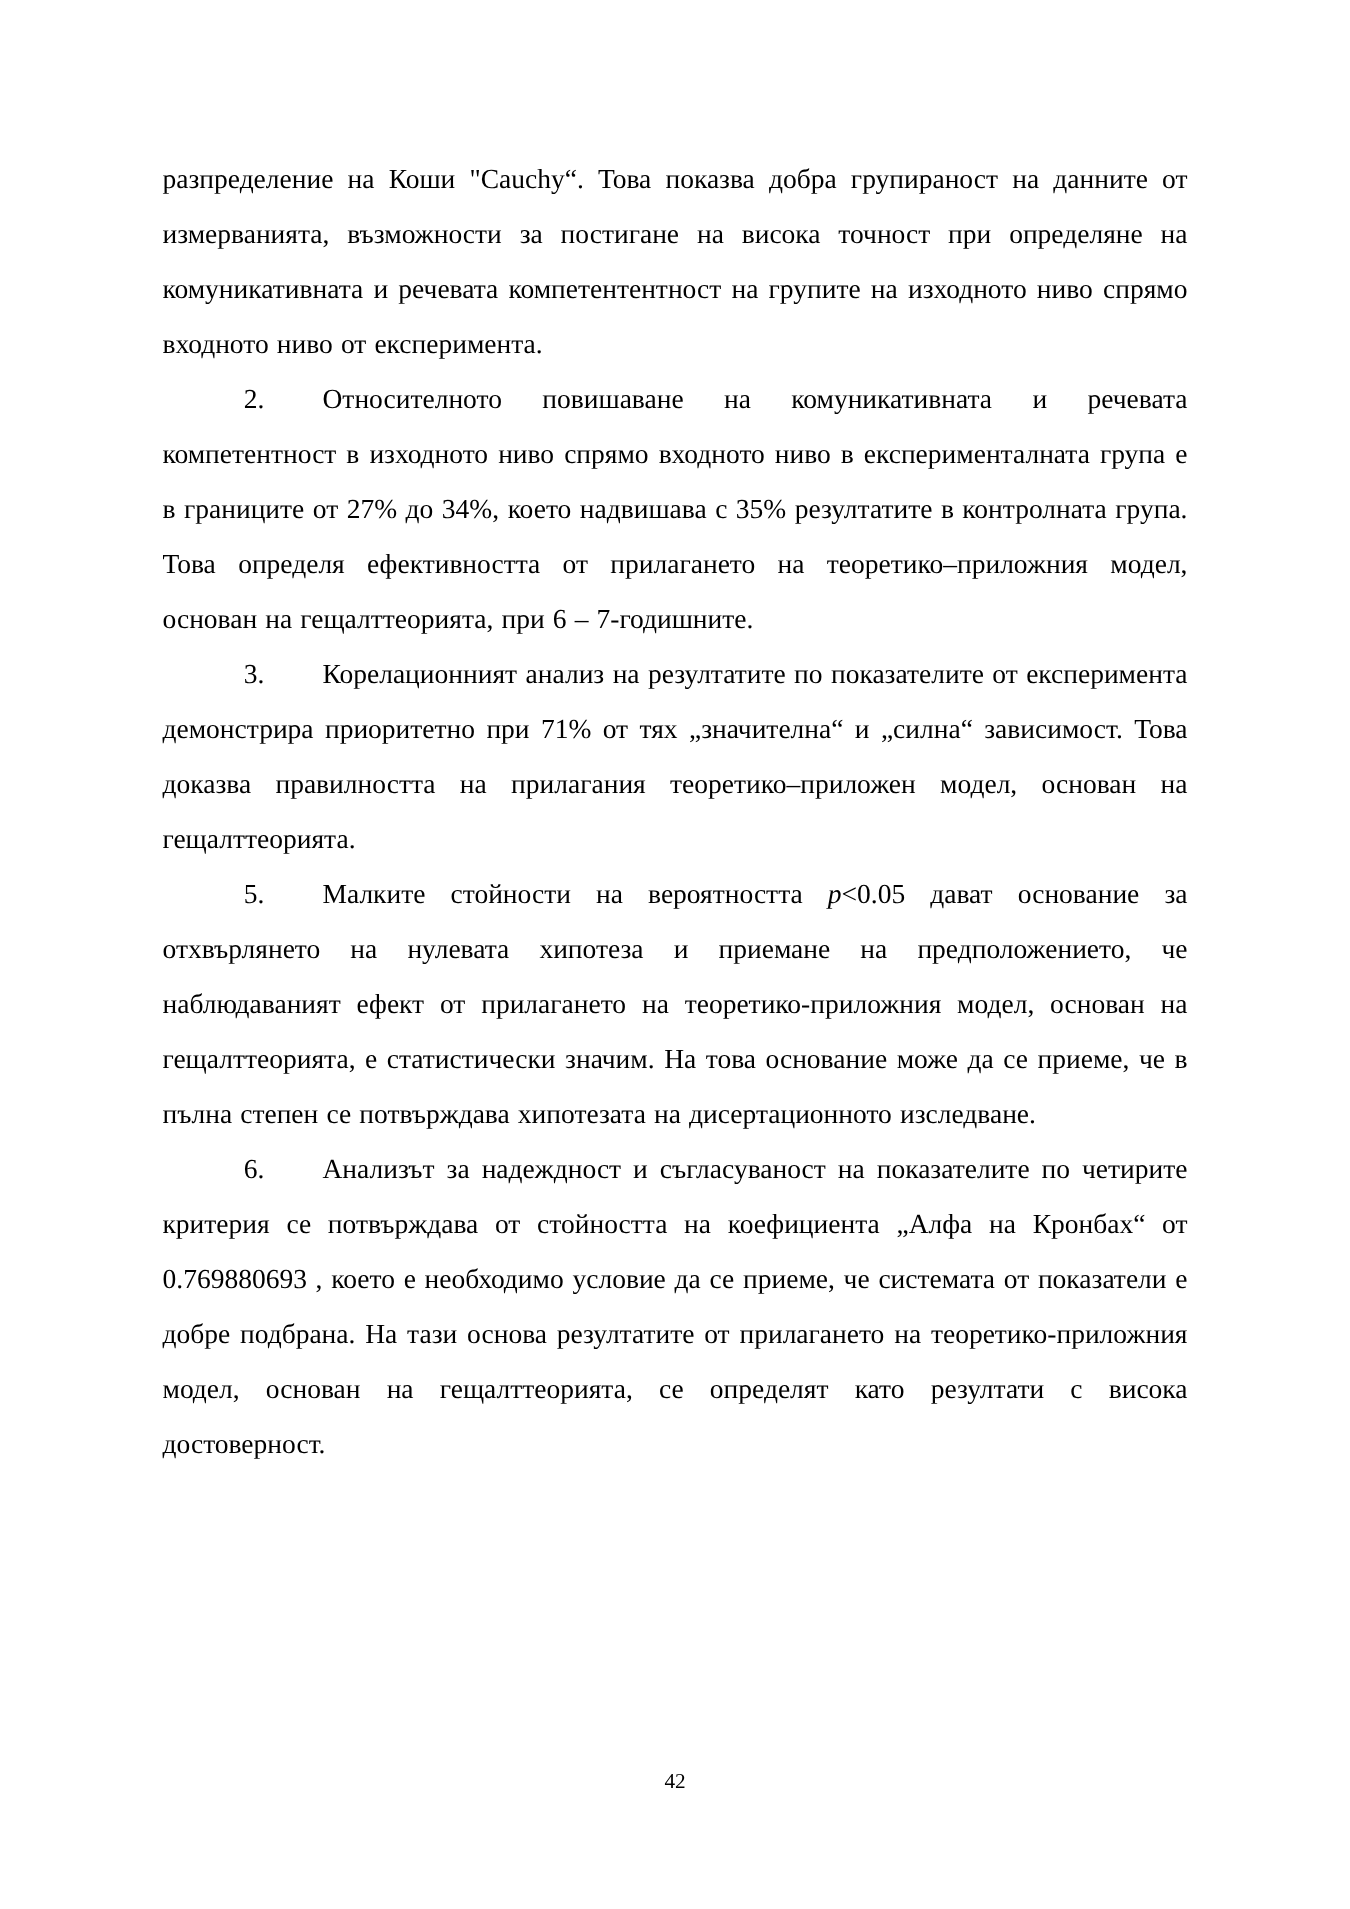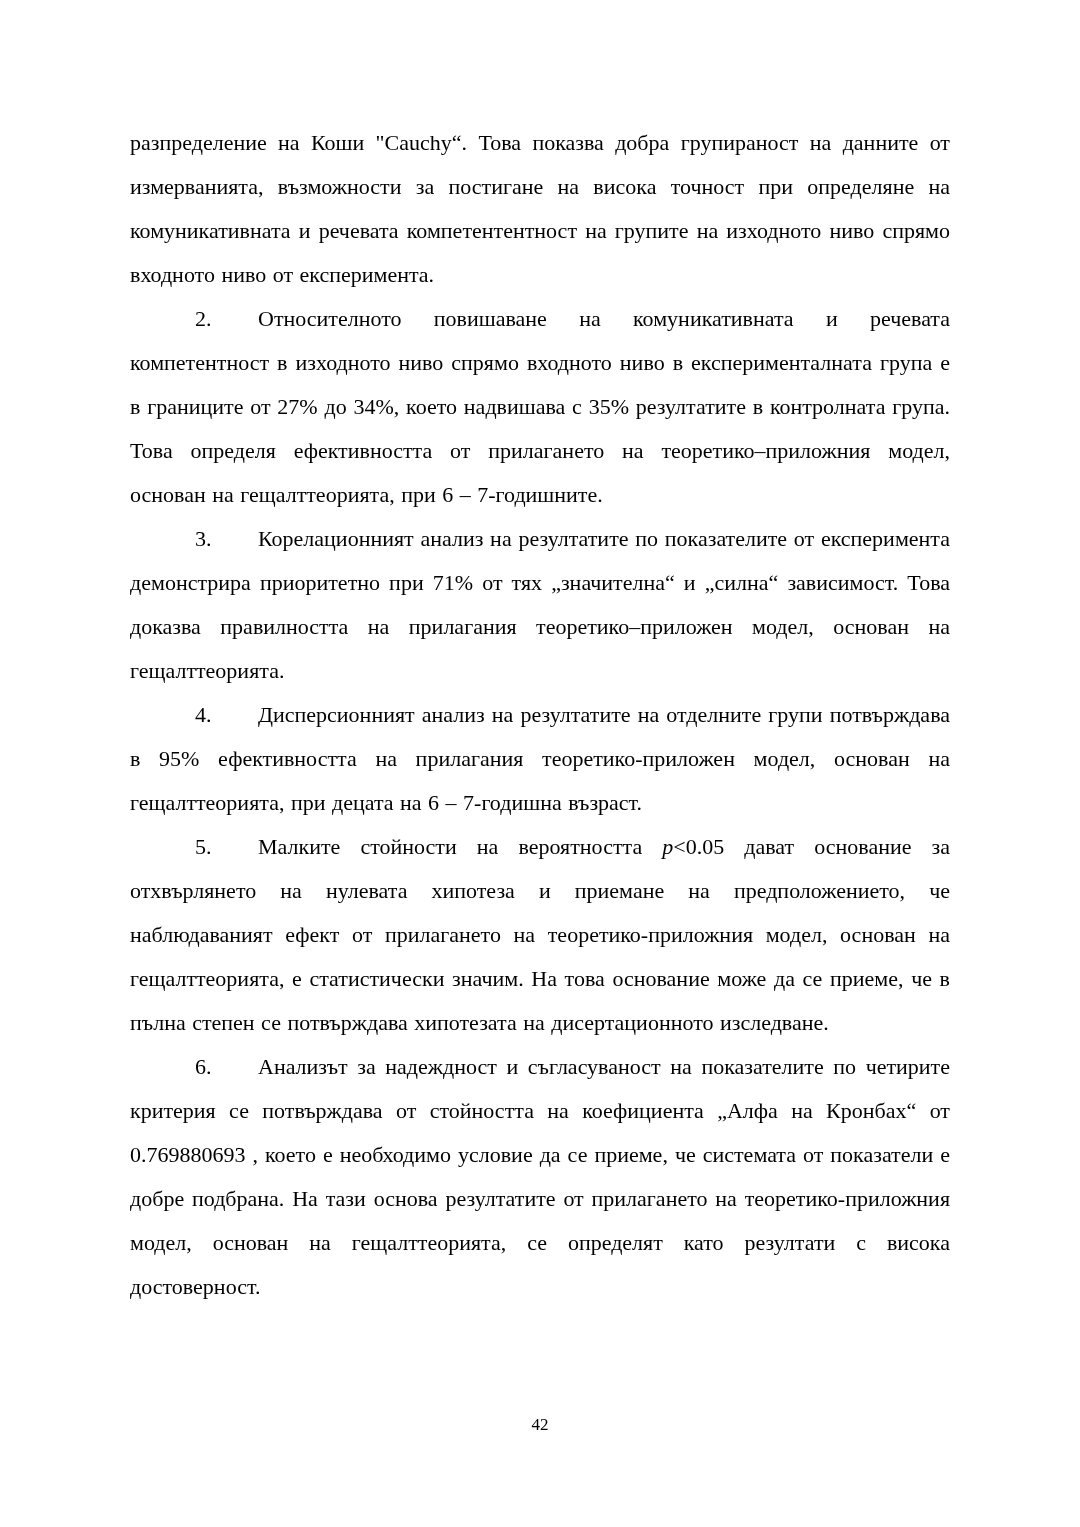--- a/index.html
+++ b/index.html
@@ -52,19 +52,18 @@
 </style>
 </head>
 <body>
 
 <div class="page">
   <div class="content">
     <div>
         <p class="para"><span>разпределение на Коши "Cauchy“. Това показва добра групираност на данните от измерванията, възможности за постигане на висока точност при определяне на комуникативната и речевата компетентентност на групите на изходното ниво спрямо входното ниво от експеримента.</span></p>
         <p class="para numbered"><span class="par-num">2.</span><span>Относителното повишаване на комуникативната и речевата компетентност в изходното ниво спрямо входното ниво в експерименталната група е в границите от 27% до 34%, което надвишава с 35% резултатите в контролната група. Това определя ефективността от прилагането на теоретико–приложния модел, основан на гещалттеорията, при 6 – 7-годишните.</span></p>
         <p class="para numbered"><span class="par-num">3.</span><span>Корелационният анализ на резултатите по показателите от експеримента демонстрира приоритетно при 71% от тях „значителна“ и „силна“ зависимост. Това доказва правилността на прилагания теоретико–приложен модел, основан на гещалттеорията.</span></p>
-        <p class="para numbered"><span class="par-num">4.</span><span>Дисперсионният анализ на резултатите на отделните групи потвърждава в 95%  ефективността на прилагания теоретико-приложен модел, основан  на гещалттеорията, при децата на 6 – 7-годишна възраст.</span></p>
         <p class="para numbered"><span class="par-num">5.</span><span>Малките стойности на вероятността </span><span class="italic">p</span><span>&lt;0.05 дават основание за отхвърлянето на нулевата хипотеза и приемане на предположението, че наблюдаваният ефект от прилагането на теоретико-приложния модел, основан на гещалттеорията, е статистически значим. На това основание може да се приеме, че в пълна степен се потвърждава хипотезата на дисертационното изследване.</span></p>
         <p class="para numbered"><span class="par-num">6.</span><span>Анализът за надеждност и съгласуваност на показателите по четирите критерия се потвърждава от стойността на коефициента „Алфа на Кронбах“ от 0.769880693 ,  което е необходимо условие да се приеме, че системата от показатели  е добре подбрана. На тази основа резултатите от прилагането на теоретико-приложния модел, основан на гещалттеорията, се определят като резултати с висока достоверност.</span></p>
       </div>
   </div>
   <div class="page-number">42</div>
 </div>
 
 </body></html>

